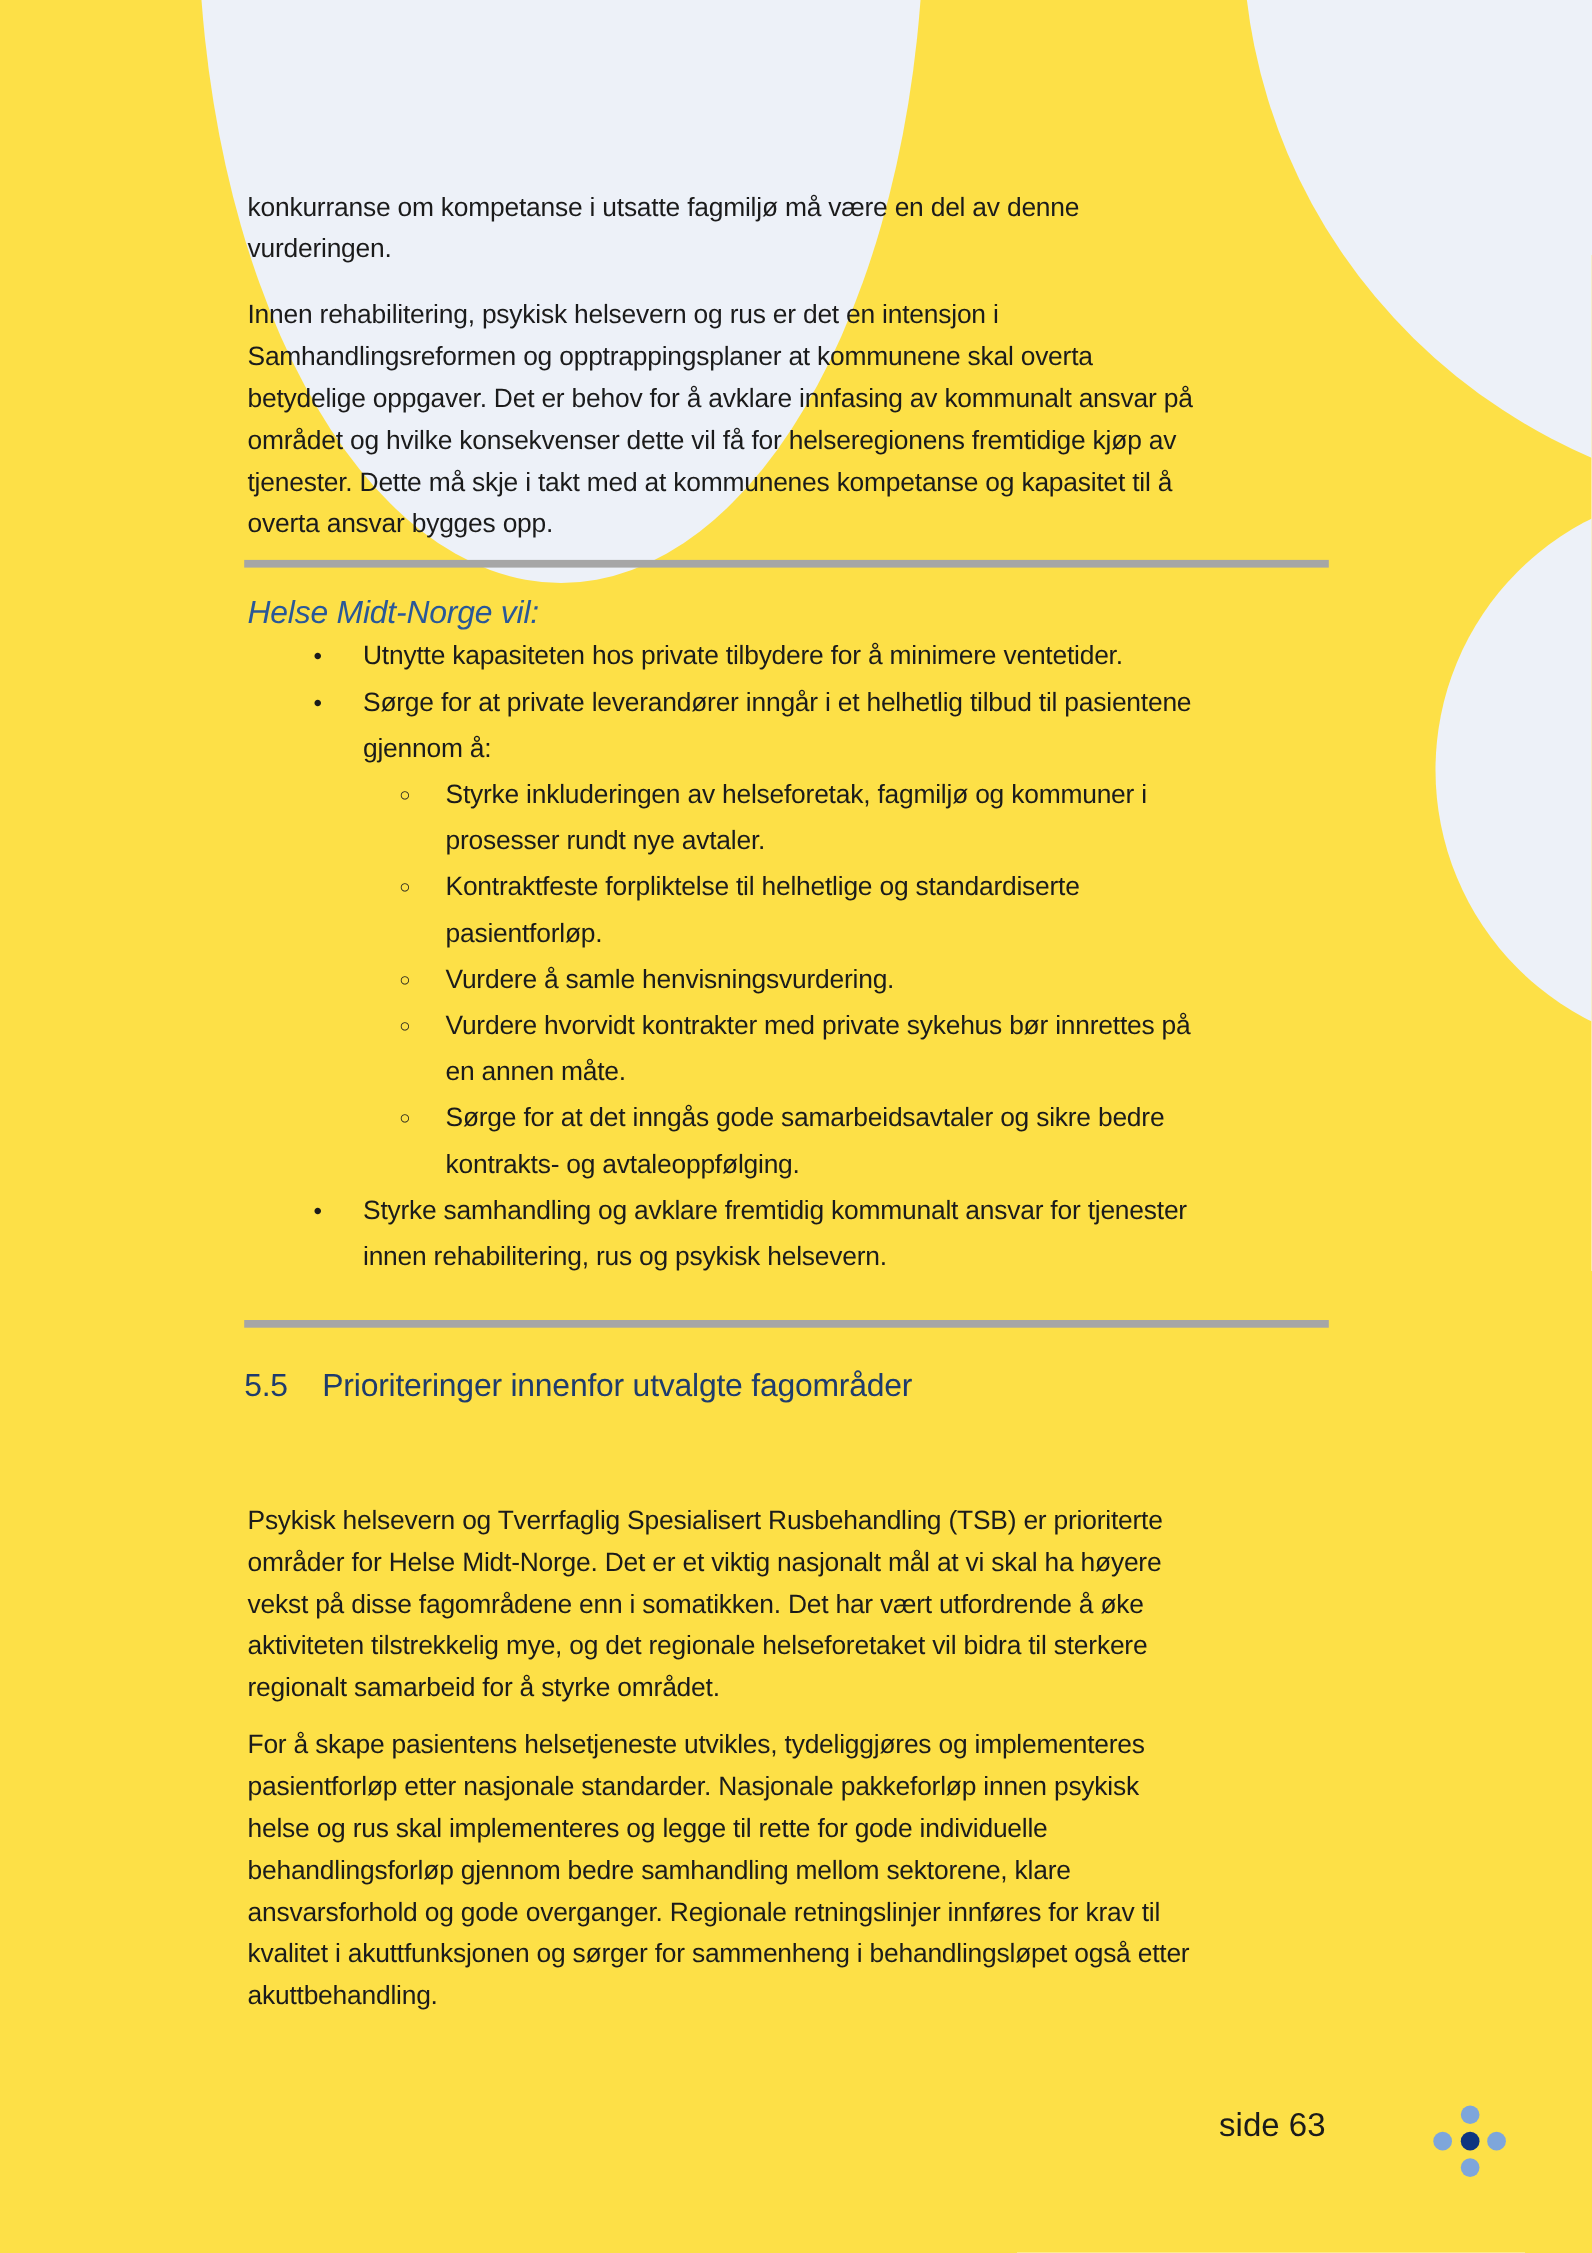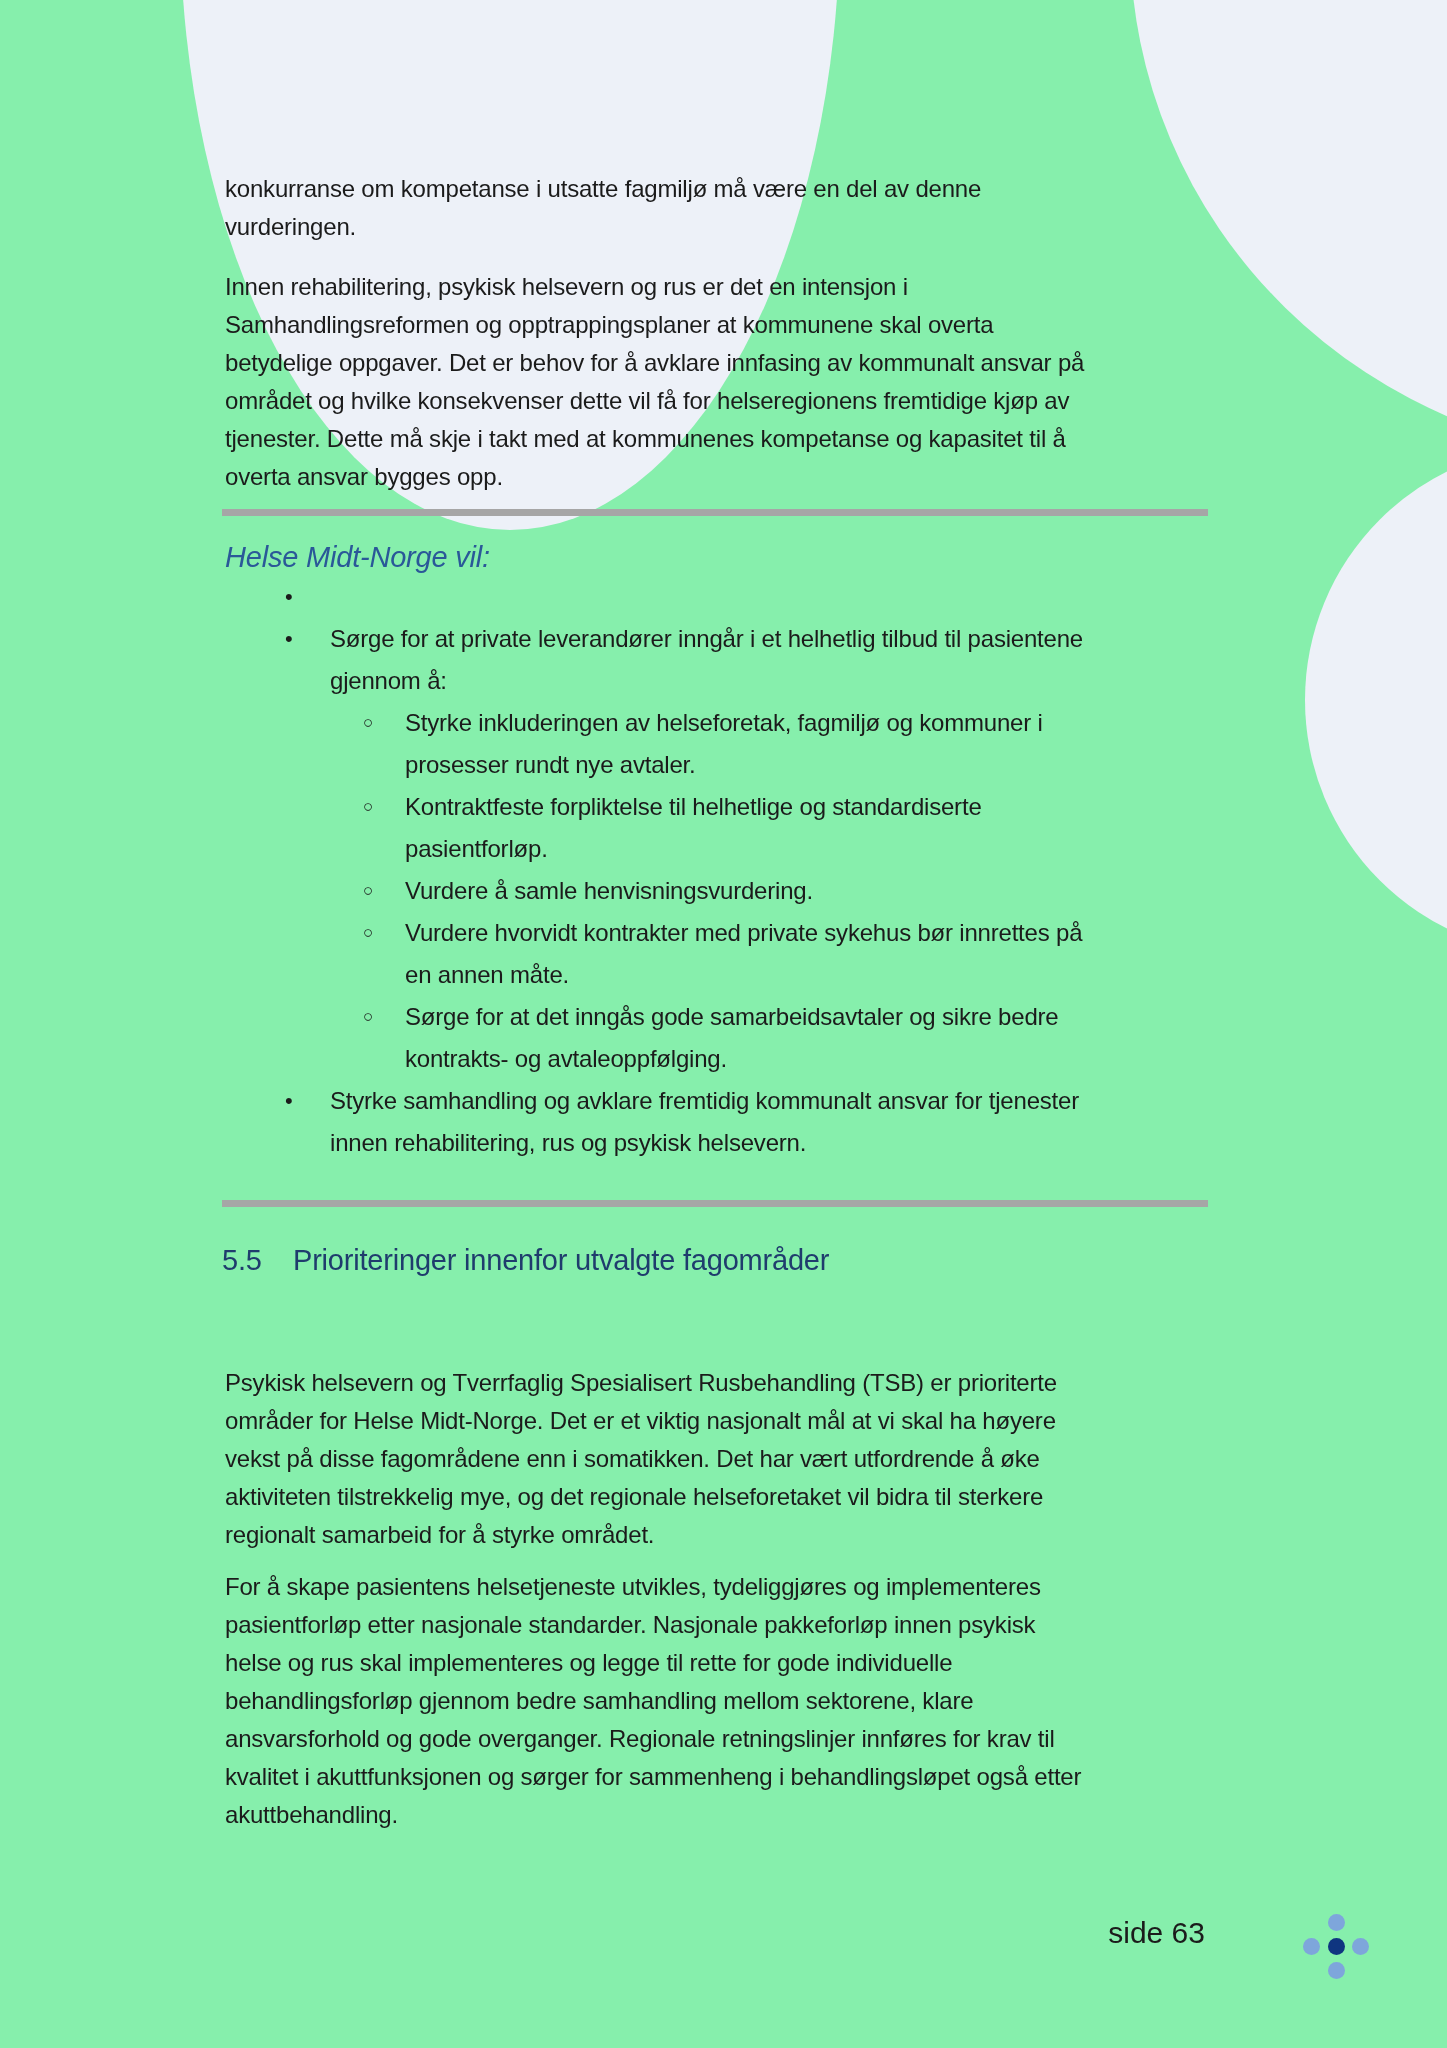--- a/index.html
+++ b/index.html
@@ -1,17 +1,17 @@
 <!DOCTYPE html>
 <html><head>
 <meta charset="utf-8">
 <style>
   html,body{margin:0;padding:0;background:#ffffff;}
   .page{
-    position:relative;width:1447px;height:2048px;background:#86efac;
+    position:relative;width:1447px;height:2048px;background:#fde047;
     overflow:hidden;font-family:"Liberation Sans",sans-serif;color:#1b1b1b;
   }
   
   .blob{position:absolute;border-radius:50%;background:#edf1f8;z-index:0;}
   .blob1{left:180px;top:-700px;width:660px;height:1230px;}
   .blob2{left:1130px;top:-580px;width:1060px;height:1040px;}
   .blob3{left:1305px;top:445px;width:510px;height:510px;}
   .content{position:absolute;left:0;top:0;width:100%;height:100%;z-index:1;}
   .para{
     position:absolute;left:225px;font-size:24px;line-height:38px;
@@ -76,20 +76,21 @@
 tjenester. Dette må skje i takt med at kommunenes kompetanse og kapasitet til å
 overta ansvar bygges opp.</div>
 
     <div class="rule rule1"></div>
 
     <div class="helse-title">Helse Midt-Norge vil:</div>
 
     <div class="vil-list">
       <div class="vil-item l1">
         <span class="marker">•</span>
+        <span class="itext">Utnytte kapasiteten hos private tilbydere for å minimere ventetider.</span>
       </div>
       <div class="vil-item l1">
         <span class="marker">•</span>
         <span class="itext">Sørge for at private leverandører inngår i et helhetlig tilbud til pasientene
 gjennom å:</span>
       </div>
       <div class="vil-item l2">
         <span class="marker">○</span>
         <span class="itext">Styrke inkluderingen av helseforetak, fagmiljø og kommuner i
 prosesser rundt nye avtaler.</span>

